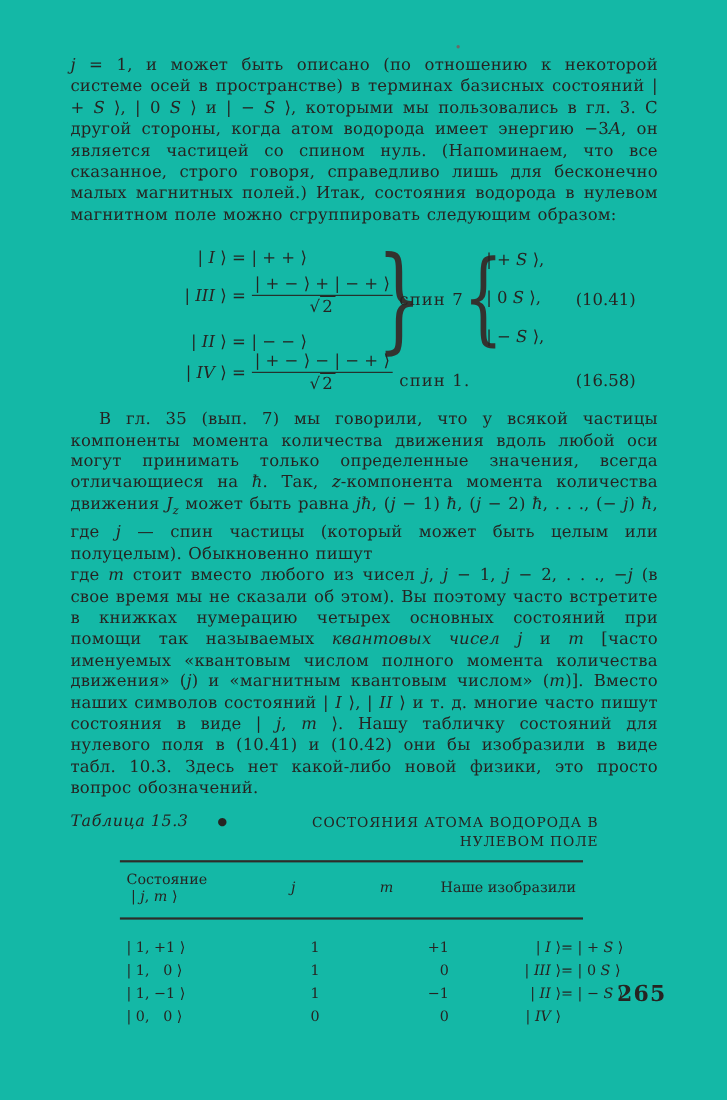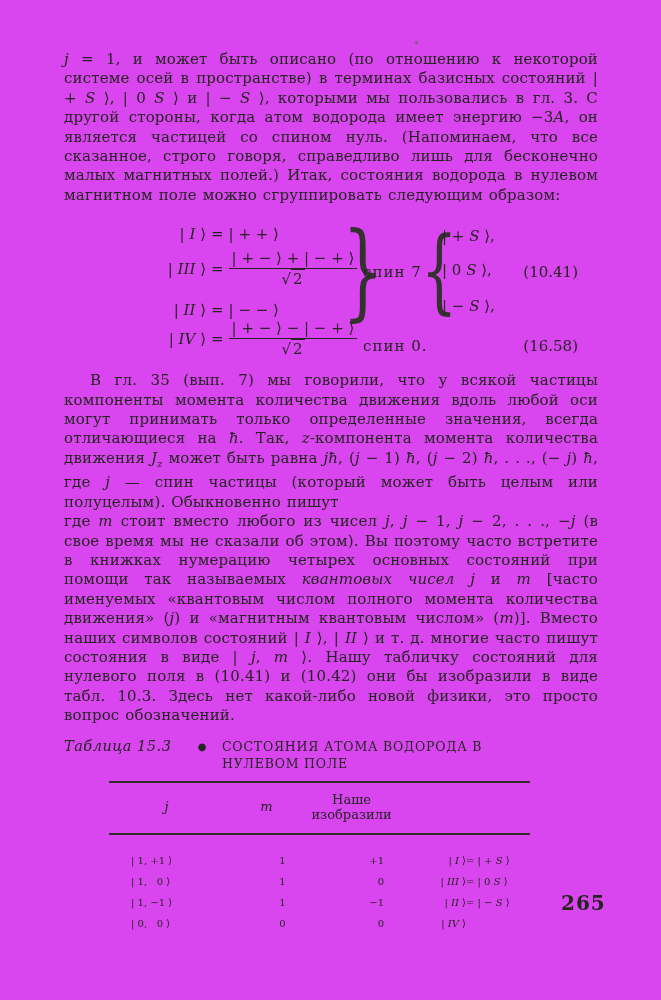--- a/index.html
+++ b/index.html
@@ -1,21 +1,21 @@
 <!DOCTYPE html>
 <html lang="ru"><head>
 <meta charset="utf-8">
 <style>
   html,body{margin:0;padding:0;}
   body{background:#e8e8e6;}
   .page{
     position:relative;
     width:661px;height:1000px;
     margin:0 auto;
-    background:#d946ef;
+    background:#14b8a6;
     font-family:"DejaVu Serif","DejaVu Sans",serif;
     color:#262422;
     overflow:hidden;
   }
   .speck{position:absolute;width:3px;height:3px;border-radius:50%;background:#6a6a66;}
   .text-col{position:absolute;left:64px;top:50px;width:534px;}
   p.body-par{
     margin:0;font-size:15px;line-height:19.4px;
     text-align:justify;letter-spacing:0.15px;word-spacing:1px;
   }
@@ -48,36 +48,36 @@
   .eq-single .formula{position:absolute;left:238px;top:3px;}
   .eq-single .eq-number{top:3px;}
 
   
   .tbl{margin-top:12px;}
   .tbl-caption{display:flex;align-items:flex-start;}
   .cap-italic{font-style:italic;font-size:14.5px;width:118px;letter-spacing:0.5px;}
   .cap-bullet{width:40px;text-align:center;font-size:10px;padding-top:3px;}
   .cap-title{
     width:322px;font-size:12.5px;letter-spacing:0.8px;
-    line-height:17px;font-weight:400;
+    line-height:17px;font-weight:400;text-align:right;
   }
   .tbl-rule{height:2.2px;background:#2e2c29;margin-left:45px;width:421px;}
   .rule-top{margin-top:9px;}
   .tbl-head{
     display:grid;grid-template-columns:115px 85px 85px 136px;
     margin-left:45px;width:421px;padding:9px 0 11px;font-size:13px;
     align-items:center;
   }
   .th-state{padding-left:6px;line-height:15px;}
   .th-state .l2{padding-left:4px;}
   .th-center{text-align:center;}
   .tbl-body{padding-top:15px;}
   .trow{
     display:grid;grid-template-columns:115px 85px 85px 136px;
-    margin-left:61px;width:421px;height:21px;font-size:10px;align-items:center;
+    margin-left:45px;width:421px;height:21px;font-size:13px;align-items:center;gap:20px;
   }
   .td-state{padding-left:6px;white-space:nowrap;}
   .td-j{text-align:center;}
   .td-m{text-align:right;padding-right:26px;}
   .td-our{display:flex;white-space:nowrap;}
   .td-our .klhs{display:inline-block;width:56px;text-align:right;}
   .pagenum{position:absolute;left:561px;top:891px;font-size:20px;font-weight:700;letter-spacing:1px;}
 </style>
 </head>
 <body>
@@ -126,39 +126,43 @@
       <div class="eq-number" style="top:42px;">(10.41)</div>
 
       <div class="defline" style="left:84px;top:98px;">
         <span class="lhs" style="width:58px;">| <i>IV</i> ⟩</span>
           <span class="rel">=</span>
         <span class="frac">
           <span class="num">| + − ⟩ − | − + ⟩</span>
           <span class="den"><span>√</span><span class="radicand">2</span></span>
         </span>
       </div>
-      <div class="spin-label" style="left:299px;top:116px;">спин 0.</div>
+      <div class="spin-label" style="left:299px;top:116px;">спин 1.</div>
       <div class="eq-number" style="top:116px;">(16.58)</div>
     </div>
 
     <p class="body-par indent">В гл. 35 (вып. 7) мы говорили, что у всякой частицы компоненты момента количества движения вдоль любой оси могут принимать только определенные значения, всегда отличающиеся на <i>ħ</i>. Так, <i>z</i>-компонента момента количества движения <i>J</i><sub><i>z</i></sub> может быть равна <i>jħ</i>, (<i>j</i> − 1) <i>ħ</i>, (<i>j</i> − 2) <i>ħ</i>, . . ., (− <i>j</i>) <i>ħ</i>, где <i>j</i> — спин частицы (который может быть целым или полуцелым). Обыкновенно пишут</p>
 
 
     <p class="body-par">где <i>m</i> стоит вместо любого из чисел <i>j</i>, <i>j</i> − 1, <i>j</i> − 2, . . ., −<i>j</i> (в свое время мы не сказали об этом). Вы поэтому часто встретите в книжках нумерацию четырех основных состояний при помощи так называемых <i>квантовых чисел</i> <i>j</i> и <i>m</i> [часто именуемых «квантовым числом полного момента количества движения» (<i>j</i>) и «магнитным квантовым числом» (<i>m</i>)]. Вместо наших символов состояний | <i>I</i> ⟩, | <i>II</i> ⟩ и т. д. многие часто пишут состояния в виде | <i>j</i>, <i>m</i> ⟩. Нашу табличку состояний для нулевого поля в (10.41) и (10.42) они бы изобразили в виде табл. 10.3. Здесь нет какой-либо новой физики, это просто вопрос обозначений.</p>
 
     <div class="tbl">
       <div class="tbl-caption">
         <span class="cap-italic">Таблица 15.3</span>
         <span class="cap-bullet">●</span>
         <span class="cap-title">СОСТОЯНИЯ АТОМА ВОДОРОДА В НУЛЕВОМ ПОЛЕ</span>
       </div>
 
       <div class="tbl-rule rule-top"></div>
 
       <div class="tbl-head">
+        <div class="th-state">
+          <div>Состояние</div>
+          <div class="l2">| <i>j</i>, <i>m</i> ⟩</div>
+        </div>
         <div class="th-center"><i>j</i></div>
         <div class="th-center"><i>m</i></div>
         <div class="th-center">Наше изобразили</div>
       </div>
 
       <div class="tbl-rule"></div>
 
       <div class="tbl-body">
         <div class="trow">
           <div class="td-state">| 1, +1 ⟩</div>

